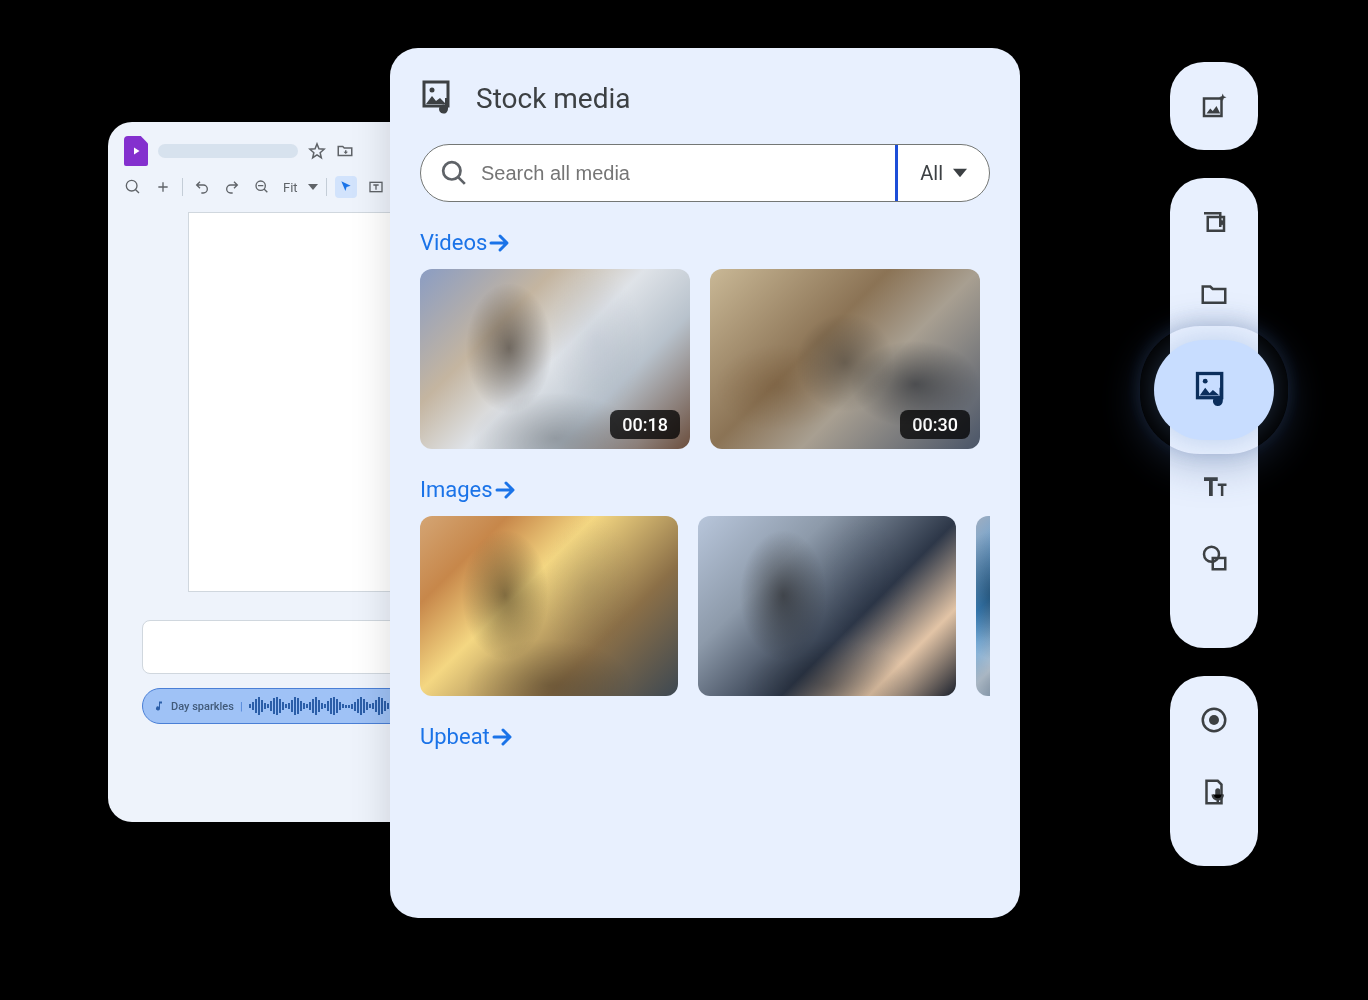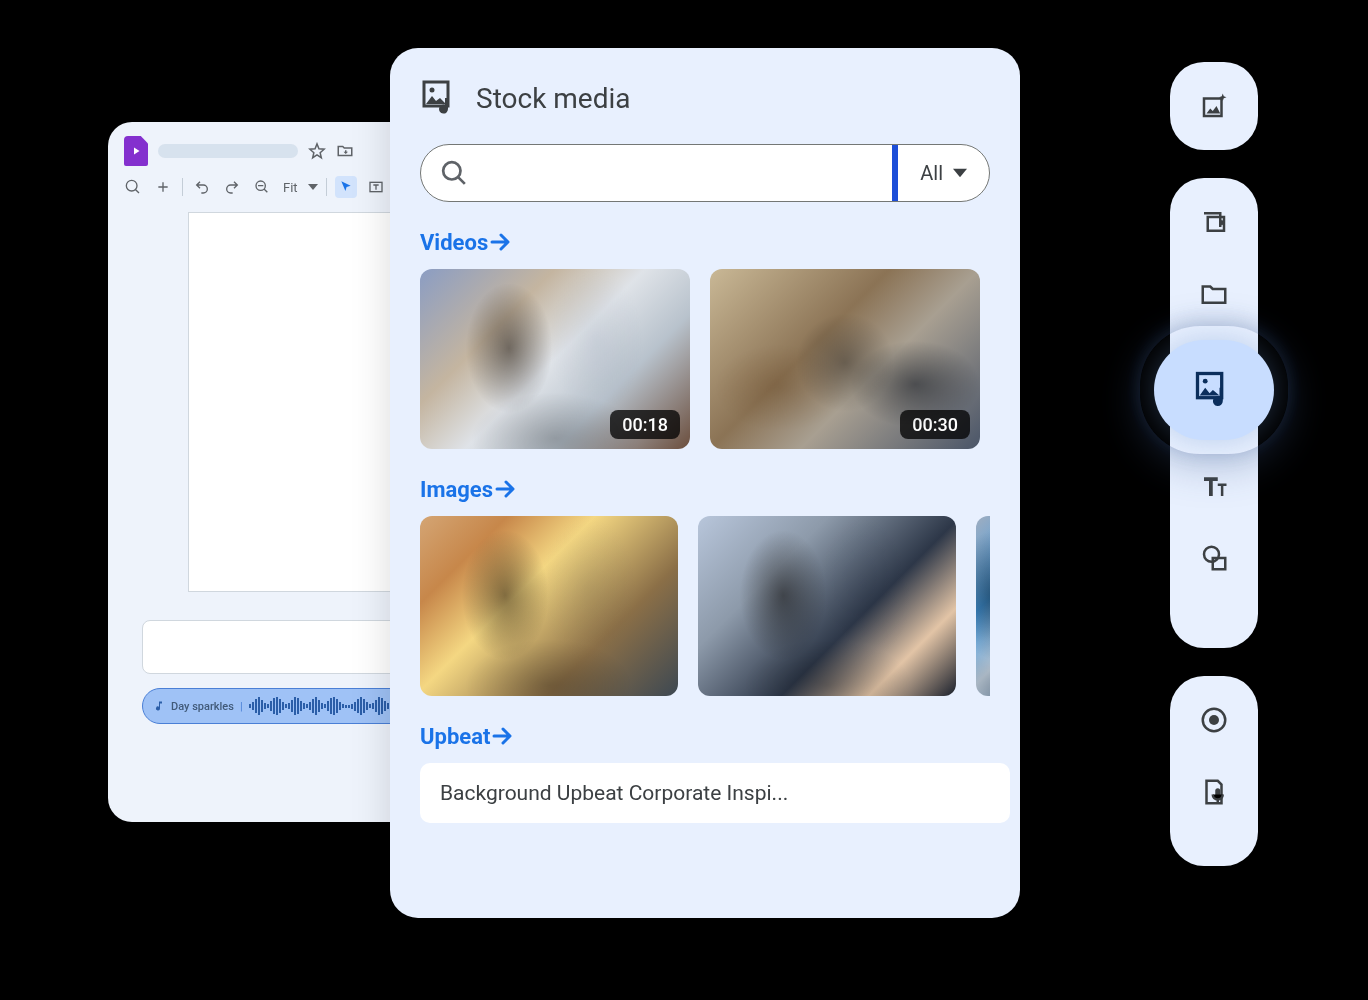--- a/index.html
+++ b/index.html
@@ -110,26 +110,26 @@
     flex: 1; display: flex; align-items: center; gap: 14px;
     padding: 0 20px;
   }
   .search-input input {
     border: none; outline: none; font-size: 20px; color: #5f6368;
     background: transparent; flex: 1;
   }
   .filter-dd {
     display: flex; align-items: center; gap: 10px;
     padding: 0 22px;
-    border-left: 6px solid #1d4ed8;
+    border-left: 3px solid #1d4ed8;
     color: #3c4043; font-size: 20px;
   }
   .section-link {
-    display: flex; gap: 0;
-    color: #1a73e8; font-size: 22px; font-weight: 700;
+    display: flex; align-items: center; gap: 0;
+    color: #1a73e8; font-size: 22px; font-weight: 400;
     margin-bottom: 14px;
     cursor: pointer;
   }
   .thumb-row {
     display: flex; gap: 20px; margin-bottom: 28px;
     overflow: hidden;
   }
   .thumb { position: relative; border-radius: 12px; overflow: hidden; flex-shrink: 0; }
   .video-thumb { width: 270px; height: 180px; }
   .image-thumb { width: 258px; height: 180px; }
@@ -359,20 +359,21 @@
       <path fill="#3c4043" d="M28 20v11a4.5 4.5 0 1 1-3-4.2V20z"></path>
     </svg>
     <h1 class="panel-title">Stock media</h1>
   </div>
 
   <div class="search-row">
     <div class="search-input">
       <svg width="26" height="26" viewBox="0 0 24 24">
           <path fill="none" stroke="#5f6368" stroke-width="2.5" d="M10 18a8 8 0 1 1 0-16 8 8 0 0 1 0 16zm6-2 6 6"></path>
         </svg>
+      <input type="text" placeholder="Search all media" style="">
     </div>
     <div class="filter-dd">
       <span>All</span>
       <svg width="14" height="14" viewBox="0 0 10 10">
           <path fill="#3c4043" d="M0 2h10L5 8z"></path>
         </svg>
     </div>
   </div>
 
   <div class="section-link">
@@ -401,23 +402,20 @@
     <div class="thumb image-thumb thumb-gradient3"></div>
     <div class="thumb image-thumb thumb-gradient4"></div>
     <div class="thumb image-thumb thumb-gradient5" style="width:60px"></div>
   </div>
 
   <div class="section-link">
     <span>Upbeat</span>
     <svg width="24" height="24" viewBox="0 0 24 24">
         <path fill="none" stroke="#1a73e8" stroke-width="3" stroke-linecap="round" stroke-linejoin="round" d="M4 12h15M13 5l7 7-7 7"></path>
       </svg>
-  </div>
-  <div class="music-card">
-    <span>Background Upbeat Corporate Inspi...</span>
   </div>
 </div>
 
 <div class="tool-pill pill-top">
   <div class="pill-btn">
     <svg viewBox="0 0 24 24">
         <path fill="none" stroke="#3c4043" stroke-width="2" d="M4 6h14v14H4z"></path>
         <path fill="#3c4043" d="M6 18l3-4 2 2 3-4 3 6H6z"></path>
         <path fill="#3c4043" d="M19 2l.8 2.2L22 5l-2.2.8L19 8l-.8-2.2L16 5l2.2-.8z"></path>
       </svg>

